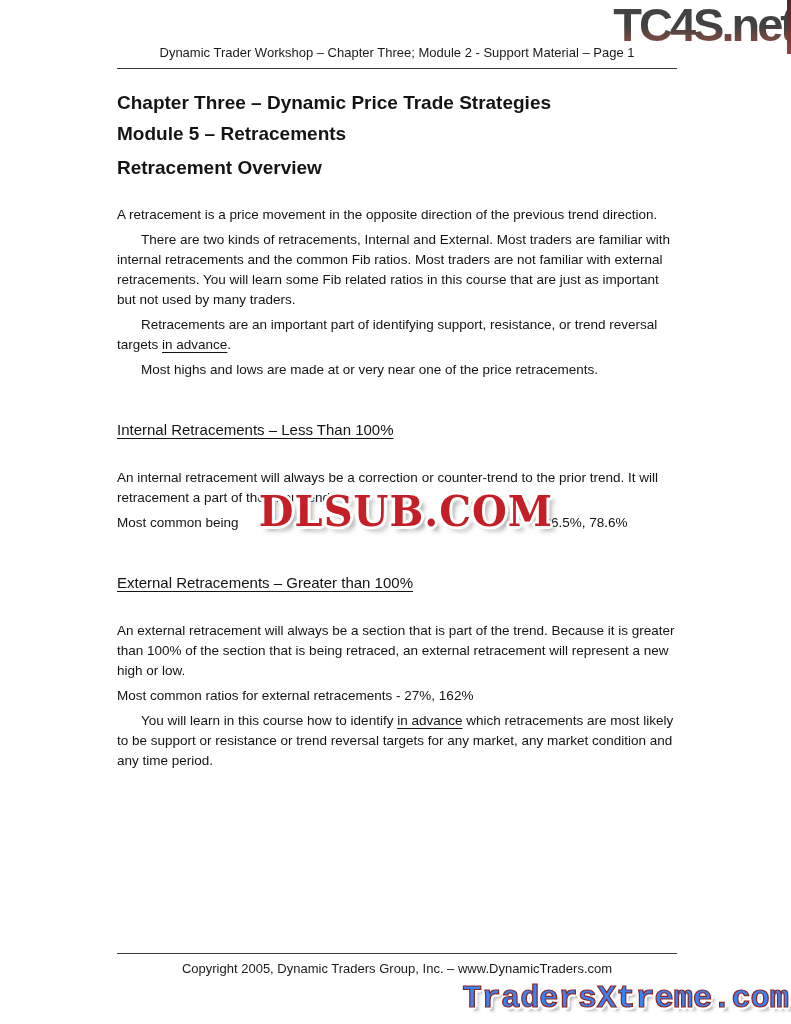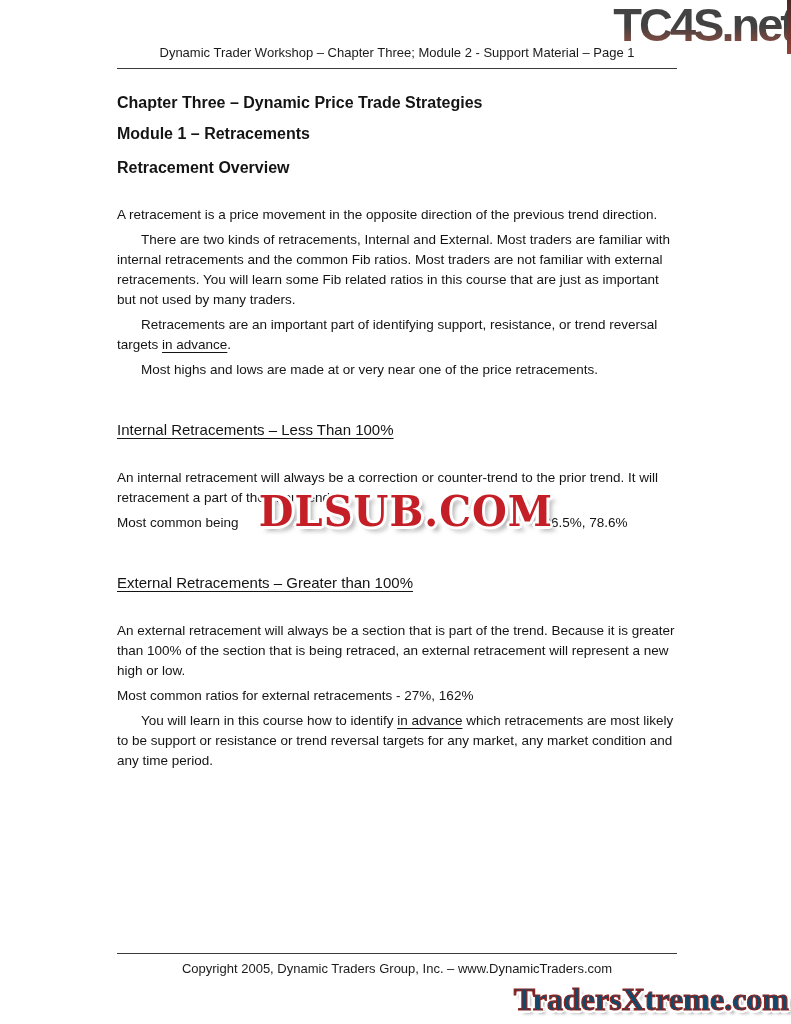--- a/index.html
+++ b/index.html
@@ -47,21 +47,21 @@
     background: linear-gradient(to bottom, #4a2626 0%, #8e4238 100%);
   }
 
   
   .doc {
     position: absolute;
     left: 117px; top: 88px; width: 560px;
     font-size: 13.5px; line-height: 20px;
   }
   .h-bold {
-    font-size: 16px; font-weight: bold; line-height: 18px;
+    font-size: 19px; font-weight: bold; line-height: 18px;
   }
   .chapter-title { margin-top: 6px; }
   .module-title  { margin-top: 13px; }
   .overview-heading { margin-top: 16px; }
   .doc p { margin-top: 5px; }
   p.first-gap { margin-top: 28px; }
   .indent { text-indent: 24px; }
   .u { text-decoration: underline; text-underline-offset: 3px; }
   .section-heading {
     margin-top: 40px;
@@ -100,24 +100,24 @@
   .footer-copyright {
     position: absolute;
     left: 117px; top: 961px; width: 560px;
     font-size: 13px; text-align: center; color: #1b1b1b;
   }
 
   
   .tradersxtreme-logo {
     position: absolute;
     right: 2px; top: 979px;
-    font-family: Liberation Serif, serif;
+    font-family: Liberation Mono, monospace;
     font-weight: bold;
     font-size: 32px; line-height: 40px;
-    color: #0c4a6e;
+    color: #3b82f6;
     -webkit-text-stroke: 1.2px #8c2420;
     text-shadow:
       -2px -2px 0 #ffffff,  2px -2px 0 #ffffff,
       -2px  2px 0 #ffffff,  2px  2px 0 #ffffff,
       -3px  0   0 #ffffff,  3px  0   0 #ffffff,
        0   -3px 0 #ffffff,  0    3px 0 #ffffff,
        4px  4px 3px rgba(130,130,130,0.6);
     white-space: nowrap;
   }
 </style>
@@ -128,21 +128,21 @@
 
   <div class="header-title">Dynamic Trader Workshop – Chapter Three; Module 2 - Support Material – Page 1</div>
   <div class="header-rule"></div>
 
   <div class="tc4s-logo">TC4S.net</div>
   <div class="edge-accent-bar"></div>
 
   <div class="doc">
 
     <div class="h-bold chapter-title">Chapter Three – Dynamic Price Trade Strategies</div>
-    <div class="h-bold module-title">Module 1 – Retracements</div>
+    <div class="h-bold module-title">Module 5 – Retracements</div>
 
     <div class="h-bold overview-heading">Retracement Overview</div>
 
     <p class="first-gap">A retracement is a price movement in the opposite direction of the previous trend direction.</p>
     <p class="indent">There are two kinds of retracements, Internal and External. Most traders are familiar with internal retracements and the common Fib ratios. Most traders are not familiar with external retracements. You will learn some Fib related ratios in this course that are just as important but not used by many traders.</p>
     <p class="indent"><span>Retracements are an important part of identifying support, resistance, or trend reversal targets </span><span class="u">in advance</span><span>.</span></p>
     <p class="indent">Most highs and lows are made at or very near one of the price retracements.</p>
 
     <div class="section-heading">Internal Retracements – Less Than 100%</div>
     <p class="first-gap">An internal retracement will always be a correction or counter-trend to the prior trend. It will retracement a part of the prior trend.</p>

